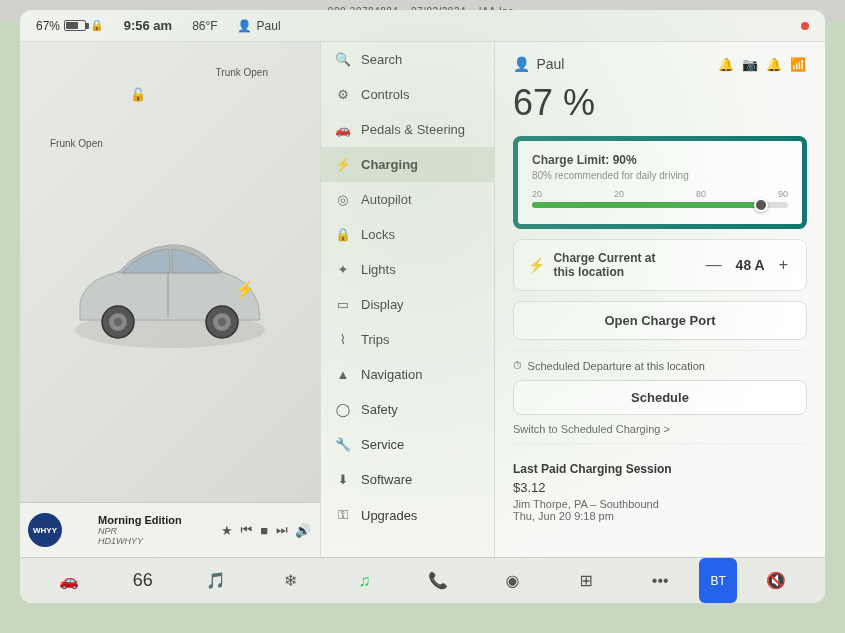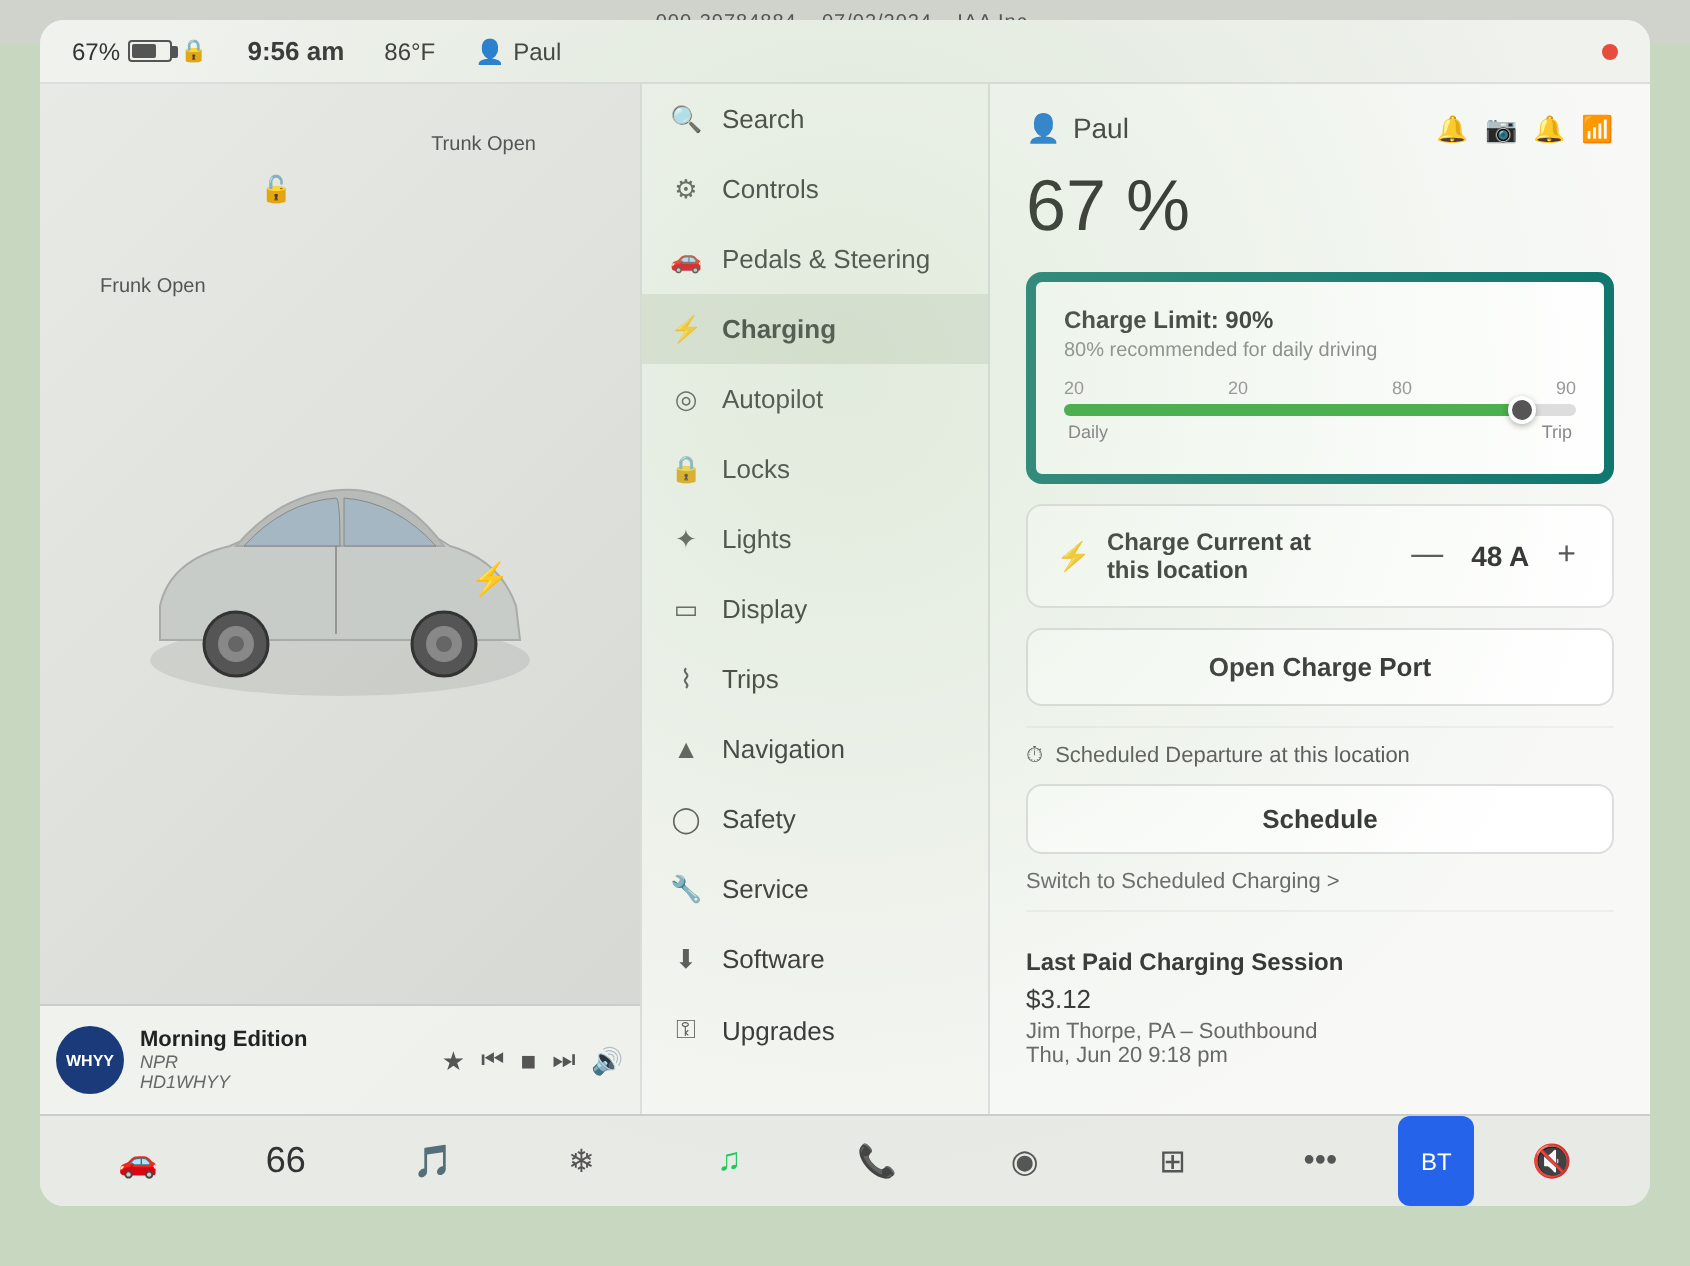--- a/index.html
+++ b/index.html
@@ -156,20 +156,21 @@
       border-radius: 50%;
       display: flex;
       align-items: center;
       justify-content: center;
       color: white;
       font-size: 8px;
       font-weight: bold;
     }
     .music-info {
       flex: 1;
+      margin-left: 28px;
     }
     .music-title {
       font-size: 11px;
       font-weight: 600;
       color: #222;
     }
     .music-sub {
       font-size: 9px;
       color: #666;
       font-style: italic;
@@ -661,24 +662,20 @@
           <div class="slider-labels">
             <span>20</span>
             <span>20</span>
             <span>80</span>
             <span>90</span>
           </div>
           <div class="slider-track">
             <div class="slider-fill"></div>
             <div class="slider-thumb"></div>
           </div>
-          <div class="slider-markers">
-            <span class="marker-daily">Daily</span>
-            <span class="marker-trip">Trip</span>
-          </div>
         </div>
       </div>
 
       <div class="charge-current-card">
         <div class="charge-current-label">
           <span class="bolt">⚡</span>
           <div>
             <div>Charge Current at</div>
             <div>this location</div>
           </div>

